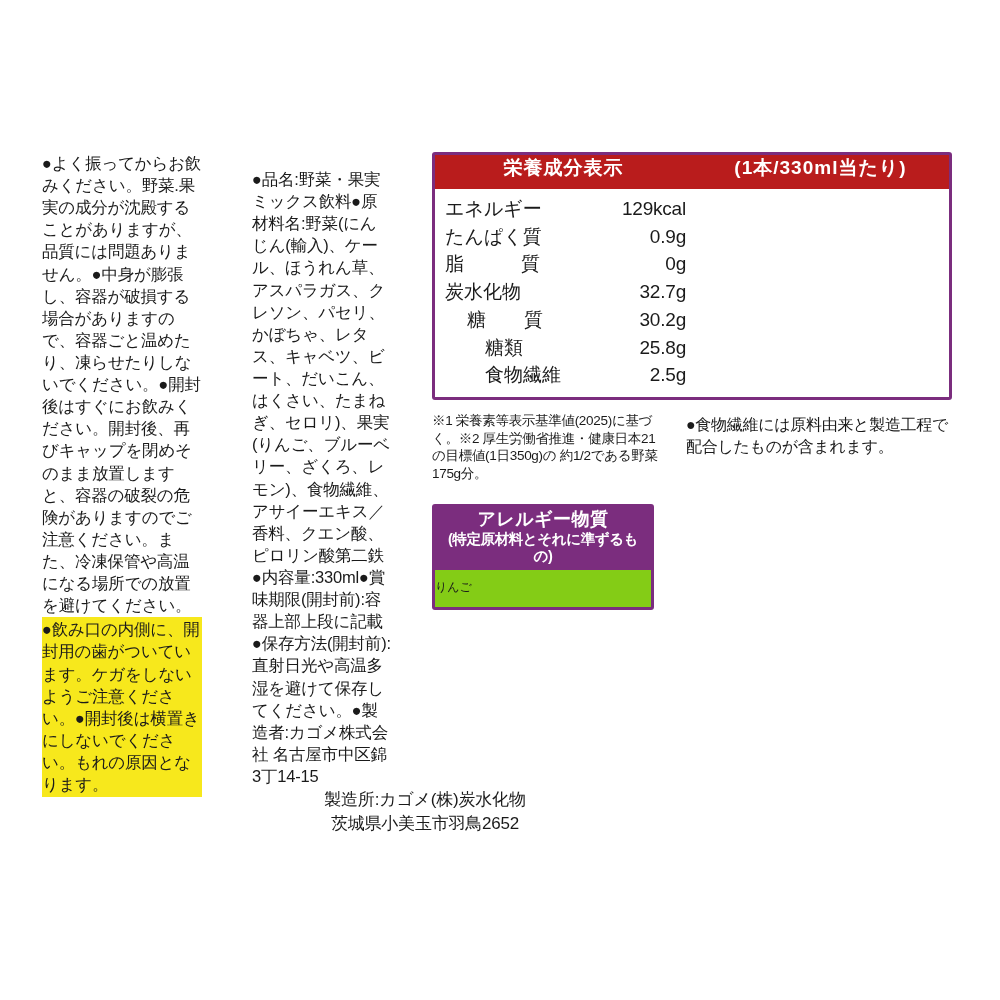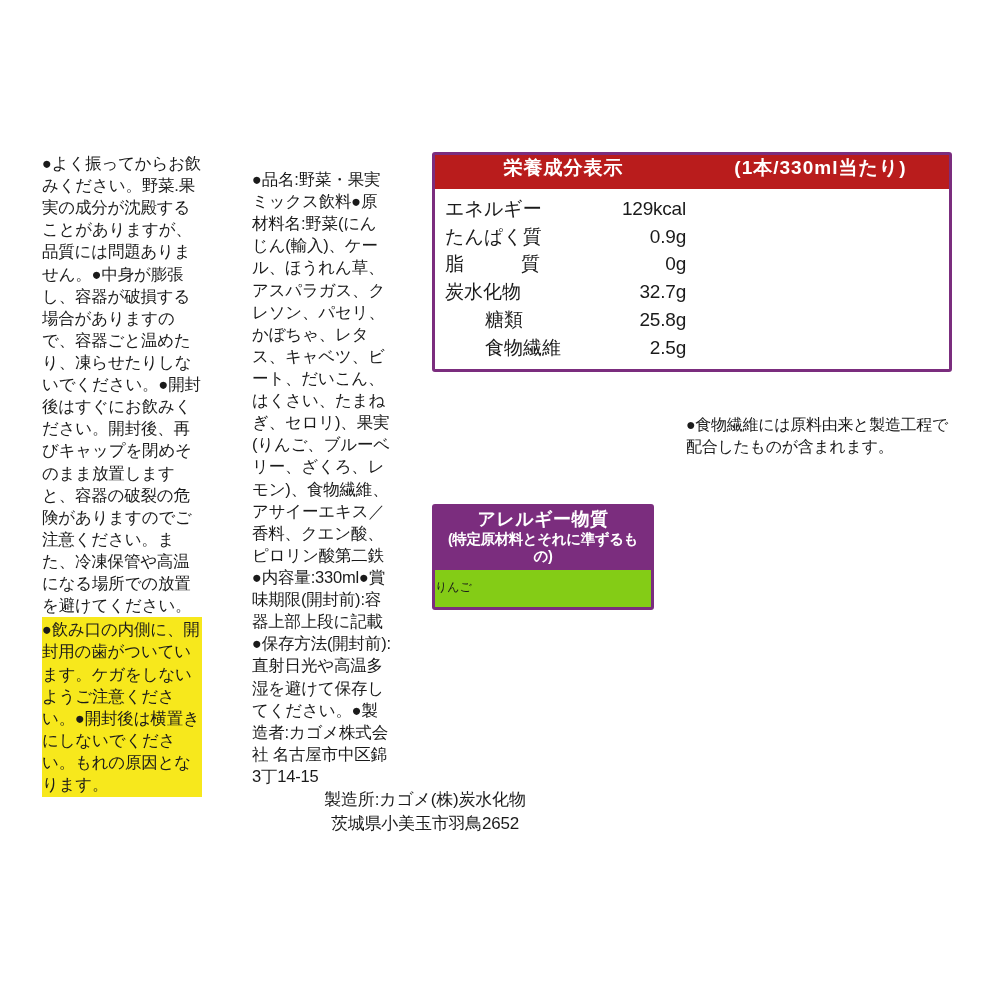--- a/index.html
+++ b/index.html
@@ -218,32 +218,39 @@
           <span class="n-value">0.9g</span>
         </div>
         <div class="n-row">
           <span class="n-label">脂　　　質</span>
           <span class="n-value">0g</span>
         </div>
         <div class="n-row">
           <span class="n-label">炭水化物</span>
           <span class="n-value">32.7g</span>
         </div>
+        <div class="n-row indent1">
+          <span class="n-label">糖　　質</span>
+          <span class="n-value">30.2g</span>
+        </div>
         <div class="n-row indent2">
           <span class="n-label">糖類</span>
           <span class="n-value">25.8g</span>
         </div>
         <div class="n-row indent2">
           <span class="n-label">食物繊維</span>
           <span class="n-value">2.5g</span>
         </div>
       </div>
     </div>
   </div>
 
+  <div class="note-left">
+    <p>※1 栄養素等表示基準値(2025)に基づく。※2 厚生労働省推進・健康日本21の目標値(1日350g)の 約1/2である野菜175g分。</p>
+  </div>
   <div class="note-right">
     <p>●食物繊維には原料由来と製造工程で配合したものが含まれます。</p>
   </div>
 
   <div class="allergy">
     <div class="allergy-head">
       <div class="a-title">アレルギー物質</div>
       <div class="a-sub">(特定原材料とそれに準ずるもの)</div>
     </div>
     <div class="allergy-body">りんご</div>

